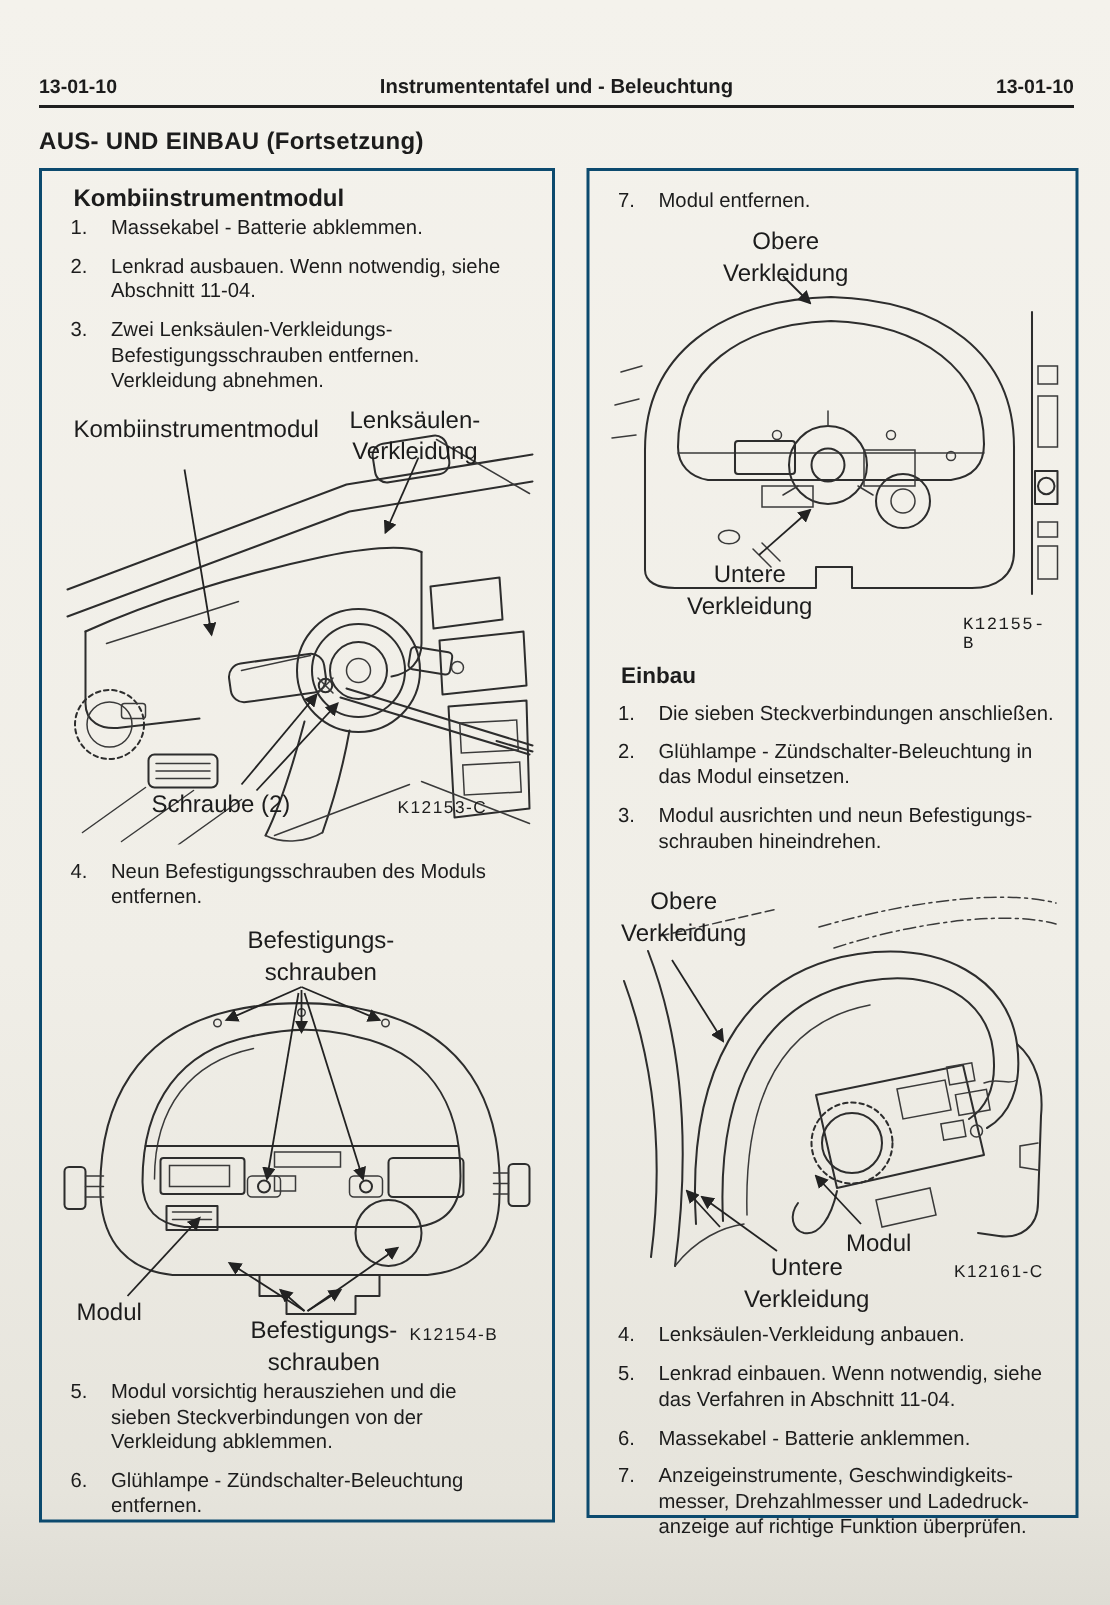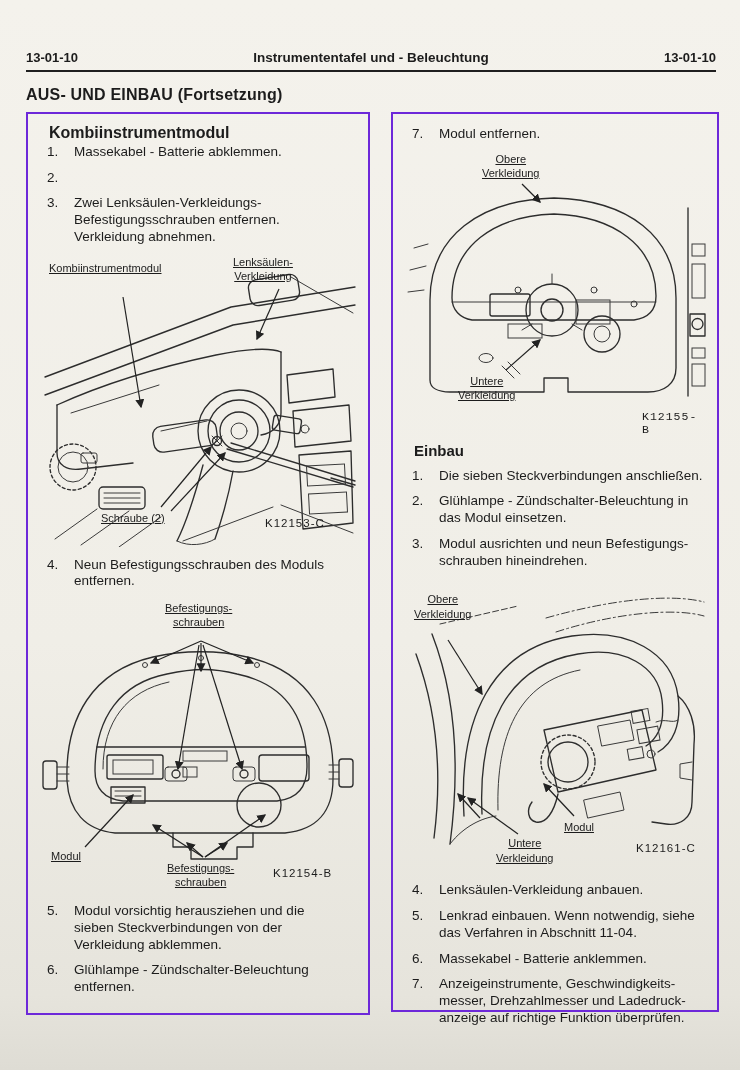--- a/index.html
+++ b/index.html
@@ -15,33 +15,33 @@
     display:flex;align-items:flex-end;justify-content:space-between;
     border-bottom:2.5px solid #1f1f1f;padding-bottom:5px;
     font-weight:bold;font-size:13px;
   }
   .page-header .doc-title{font-size:13.5px;}
   .section-title{
     position:absolute;top:86px;left:26px;
     font-weight:bold;font-size:16px;letter-spacing:.2px;
   }
   .columns{position:absolute;top:112px;left:26px;display:flex;gap:21px;}
-  .box{border:2px solid #6d28d9;background:transparent;padding:8px 13px 10px 13px;box-sizing:border-box;}
+  .box{border:2px solid #0c4a6e;background:transparent;padding:8px 13px 10px 13px;box-sizing:border-box;}
   .box-left{width:344px;height:903px;}
   .box-right{width:328px;height:900px;}
   .box-title{font-weight:bold;font-size:16px;margin:2px 0 2px 8px;}
   .sub-heading{font-weight:bold;font-size:15px;margin:2px 0 9px 8px;}
   .step{display:flex;margin:0 0 9px 6px;font-size:13.5px;line-height:1.24;}
   .step .num{flex:none;width:27px;font-size:13.5px;}
   .step .txt{white-space:pre-line;}
   .fig{position:relative;}
   .fig svg{position:absolute;left:0;top:0;}
   .fig-label{
-    position:absolute;font-size:11px;line-height:1.3;
-    white-space:pre-line;color:#1c1c1c;text-decoration:underline;
+    position:absolute;font-size:16px;line-height:1.3;
+    white-space:pre-line;color:#1c1c1c;
   }
   .fig-label.center{text-align:center;}
   .fig-code{position:absolute;font-size:11.5px;letter-spacing:1px;color:#1c1c1c;}
   .ln{stroke:#2d2d2d;stroke-width:1.35;fill:none;stroke-linecap:round;stroke-linejoin:round;}
   .ln-thin{stroke:#3a3a3a;stroke-width:1;fill:none;stroke-linecap:round;}
   .arrow{stroke:#222;stroke-width:1.2;fill:none;marker-end:url(#ah);}
 </style>
 </head>
 <body>
 
@@ -57,20 +57,22 @@
 
   <div class="box box-left">
     <div class="box-title">Kombiinstrumentmodul</div>
 
     <div class="step">
       <span class="num">1.</span>
       <span class="txt">Massekabel - Batterie abklemmen.</span>
     </div>
     <div class="step">
       <span class="num">2.</span>
+      <span class="txt">Lenkrad ausbauen.  Wenn notwendig, siehe
+Abschnitt 11-04.</span>
     </div>
     <div class="step">
       <span class="num">3.</span>
       <span class="txt">Zwei Lenksäulen-Verkleidungs-
 Befestigungsschrauben entfernen.
 Verkleidung abnehmen.</span>
     </div>
 
     <div class="fig" style="height:292px;margin-top:6px;">
       <svg width="316" height="292" viewBox="0 0 316 292">

